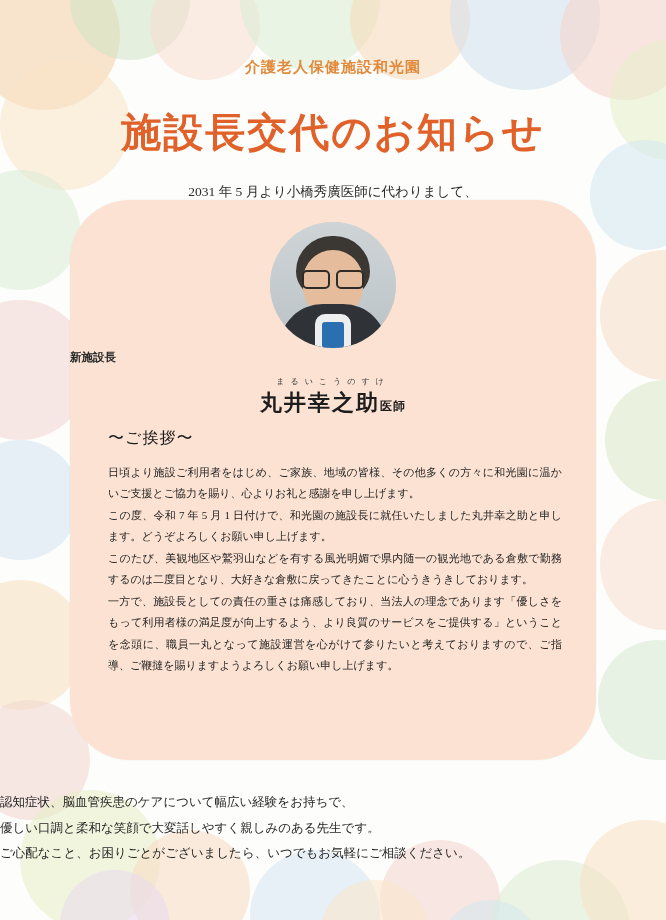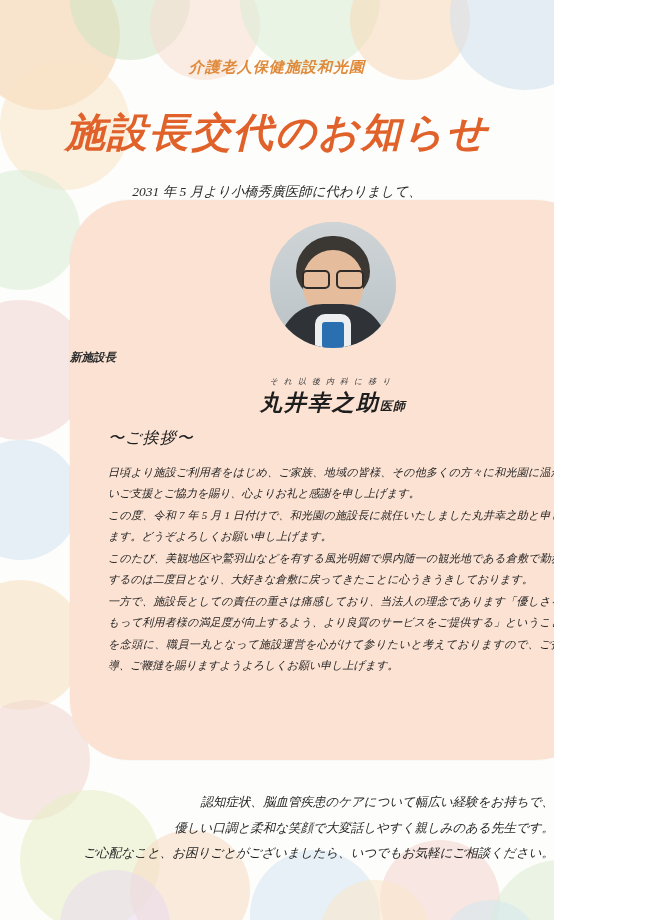--- a/index.html
+++ b/index.html
@@ -8,25 +8,24 @@
   }
   body {
     width: 666px;
     height: 920px;
     font-family: "Liberation Sans", sans-serif;
     background: #ffffff;
     overflow: hidden;
   }
   .page {
     position: relative;
-    width: 554px;
+    width: 666px;
     height: 920px;
     background: #fdfdfb;
     overflow: hidden;
-    font-style: italic;
   }
 
   
   .bubbles {
     position: absolute;
     inset: 0;
     overflow: hidden;
     pointer-events: none;
   }
   .bubble {
@@ -225,21 +224,21 @@
     margin: 0 0 0 0;
     text-indent: 0;
   }
 
   
   .footer {
     position: absolute;
     left: 0;
     top: 790px;
     width: 100%;
-    text-align: right;
+    text-align: left;
     font-size: 12.5px;
     line-height: 2.05;
     color: #1f1f1f;
     font-family: "Liberation Serif", serif;
   }
 </style>
 </head>
 <body>
 
 <div class="page">
@@ -294,21 +293,21 @@
         <div class="ph-body">
           <div class="ph-shirt"></div>
           <div class="ph-lanyard"></div>
         </div>
       </div>
     </div>
 
     <div class="role-label">新施設長</div>
 
     <div class="name-row">
-      <span class="furigana">それ以後内科に移り</span>
+      <span class="furigana">まるいこうのすけ</span>
       <span class="name-main">丸井幸之助</span><span class="name-suffix">医師</span>
     </div>
 
     <div class="greeting-head">〜ご挨拶〜</div>
 
     <div class="body-text">
       <p>日頃より施設ご利用者をはじめ、ご家族、地域の皆様、その他多くの方々に和光園に温かいご支援とご協力を賜り、心よりお礼と感謝を申し上げます。</p>
       <p>この度、令和 7 年 5 月 1 日付けで、和光園の施設長に就任いたしました丸井幸之助と申します。どうぞよろしくお願い申し上げます。</p>
       <p>このたび、美観地区や鷲羽山などを有する風光明媚で県内随一の観光地である倉敷で勤務するのは二度目となり、大好きな倉敷に戻ってきたことに心うきうきしております。</p>
       <p>一方で、施設長としての責任の重さは痛感しており、当法人の理念であります「優しさをもって利用者様の満足度が向上するよう、より良質のサービスをご提供する」ということを念頭に、職員一丸となって施設運営を心がけて参りたいと考えておりますので、ご指導、ご鞭撻を賜りますようよろしくお願い申し上げます。</p>

